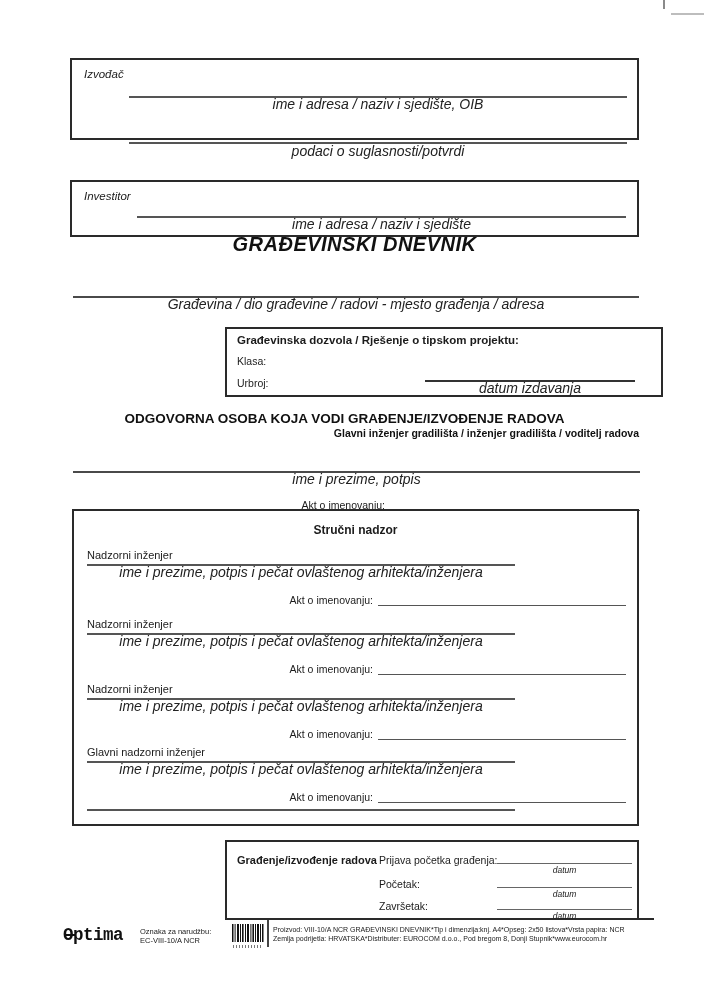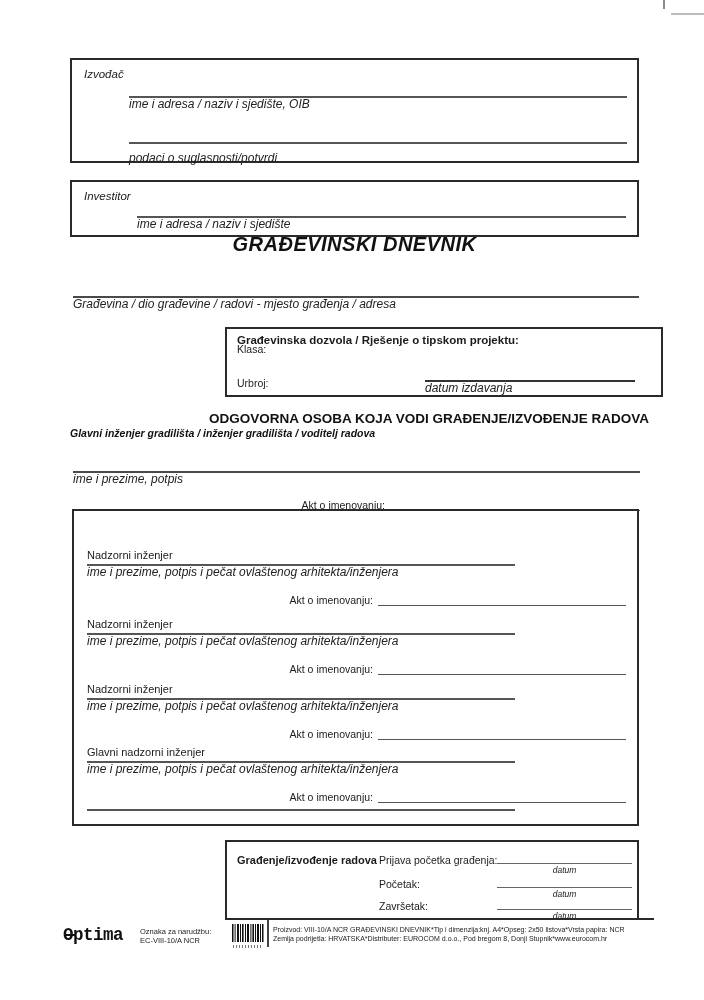--- a/index.html
+++ b/index.html
@@ -3,26 +3,26 @@
 <meta charset="utf-8">
 <style>
   html,body{margin:0;padding:0;background:#ffffff;}
   .page{
     position:relative;width:704px;height:1000px;background:#ffffff;overflow:hidden;
     font-family:"Liberation Sans", sans-serif;color:#1b1b1b;
   }
   .abs{position:absolute;}
   .box{position:absolute;border:2px solid #2a2a2a;background:#fff;box-sizing:border-box;}
   .hline{position:absolute;height:1.5px;background:#555;}
-  .cap{font-style:italic;font-size:12px;color:#222;text-align:left;line-height:10px;}
+  .cap{font-style:italic;font-size:14px;color:#222;text-align:center;line-height:10px;}
   .lbl-i{font-style:italic;font-size:11.5px;color:#1b1b1b;}
   .bold{font-weight:bold;}
   .title{font-size:20px;font-weight:bold;letter-spacing:.5px;text-align:center;color:#111;font-style:italic;}
   .h1{font-size:13.5px;font-weight:bold;text-align:center;color:#111;}
-  .h2{font-size:10.5px;font-weight:bold;font-style:italic;text-align:left;color:#111;}
+  .h2{font-size:10.5px;font-weight:bold;text-align:right;color:#111;}
   .small{font-size:10.5px;}
   .aktrow{position:absolute;display:flex;justify-content:flex-end;align-items:flex-end;}
   .akt-label{font-size:10.5px;color:#1b1b1b;}
   .akt-line{width:248px;height:12px;border-bottom:1.5px solid #555;margin-left:5px;}
   .sn-section{position:absolute;left:0;width:100%;height:62px;}
   .sn-label{position:absolute;left:13px;top:0;font-size:11px;}
   .sn-line{position:absolute;left:13px;top:15px;width:428px;height:1.5px;background:#555;}
   .sn-cap{position:absolute;left:13px;top:18px;width:428px;}
   .sn-akt{position:absolute;top:44px;right:11px;display:flex;align-items:flex-end;}
   .gr-row-label{position:absolute;font-size:10.5px;}
@@ -33,59 +33,60 @@
   .logo{font-family:"Liberation Mono", monospace;font-weight:bold;font-size:17.5px;letter-spacing:-.5px;color:#111;}
 </style>
 </head>
 <body>
 
 <div class="page">
 
   <div class="abs" style="left:663px;top:0;width:1.5px;height:9px;background:#8a8a8a;"></div>
   <div class="abs" style="left:671px;top:13px;width:33px;height:1.8px;background:#bdbdbd;"></div>
 
-  <div class="box" style="left:70px;top:58px;width:569px;height:105px;">
+  <div class="box" style="left:70px;top:58px;width:569px;height:82px;">
     <div class="abs lbl-i" style="left:12px;top:8px;">Izvođač</div>
     <div class="hline" style="left:57px;top:36px;width:498px;"></div>
     <div class="abs cap" style="left:57px;top:39px;width:498px;">ime i adresa / naziv i sjedište, OIB</div>
     <div class="hline" style="left:57px;top:82px;width:498px;"></div>
-    <div class="abs cap" style="left:57px;top:93px;width:498px;">podaci o suglasnosti/potvrdi</div>
+    <div class="abs cap" style="left:57px;top:86px;width:498px;">podaci o suglasnosti/potvrdi</div>
   </div>
 
   <div class="box" style="left:70px;top:180px;width:569px;height:57px;">
     <div class="abs lbl-i" style="left:12px;top:8px;">Investitor</div>
     <div class="hline" style="left:65px;top:34px;width:489px;"></div>
     <div class="abs cap" style="left:65px;top:37px;width:489px;">ime i adresa / naziv i sjedište</div>
   </div>
 
   <div class="abs title" style="left:70px;top:233px;width:569px;">GRAĐEVINSKI DNEVNIK</div>
 
   <div class="hline" style="left:73px;top:296px;width:566px;background:#4a4a4a;"></div>
   <div class="abs cap" style="left:73px;top:299px;width:566px;">Građevina / dio građevine / radovi - mjesto građenja / adresa</div>
 
   <div class="box" style="left:225px;top:327px;width:438px;height:70px;">
     <div class="abs bold" style="left:10px;top:5px;font-size:11.5px;">Građevinska dozvola / Rješenje o tipskom projektu:</div>
-    <div class="abs small" style="left:10px;top:14px;">Klasa:</div>
+    <div class="abs small" style="left:10px;top:26px;">Klasa:</div>
     <div class="abs small" style="left:10px;top:48px;">Urbroj:</div>
     <div class="hline" style="left:198px;top:51px;width:210px;background:#333;"></div>
     <div class="abs cap" style="left:198px;top:54px;width:210px;">datum izdavanja</div>
   </div>
 
-  <div class="abs h1" style="left:80px;top:411px;width:569px;text-align:right;">ODGOVORNA OSOBA KOJA VODI GRAĐENJE/IZVOĐENJE RADOVA</div>
+  <div class="abs h1" style="left:60px;top:411px;width:569px;">ODGOVORNA OSOBA KOJA VODI GRAĐENJE/IZVOĐENJE RADOVA</div>
   <div class="abs h2" style="left:70px;top:427px;width:569px;">Glavni inženjer gradilišta / inženjer gradilišta / voditelj radova</div>
 
   <div class="hline" style="left:73px;top:471px;width:567px;background:#4a4a4a;"></div>
   <div class="abs cap" style="left:73px;top:474px;width:567px;">ime i prezime, potpis</div>
 
   <div class="aktrow" style="left:0;top:498px;width:640px;">
     <span class="akt-label">Akt o imenovanju:</span>
     <span class="akt-line" style="width:250px;"></span>
   </div>
 
   <div class="box" style="left:72px;top:509px;width:567px;height:317px;">
+    <div class="abs bold" style="left:0;top:12px;width:100%;text-align:center;font-size:12px;">Stručni nadzor</div>
 
     <div class="sn-section" style="top:38px;">
       <div class="sn-label">Nadzorni inženjer</div>
       <div class="sn-line"></div>
       <div class="sn-cap cap">ime i prezime, potpis i pečat ovlaštenog arhitekta/inženjera</div>
       <div class="sn-akt">
         <span class="akt-label">Akt o imenovanju:</span>
         <span class="akt-line"></span>
       </div>
     </div>

